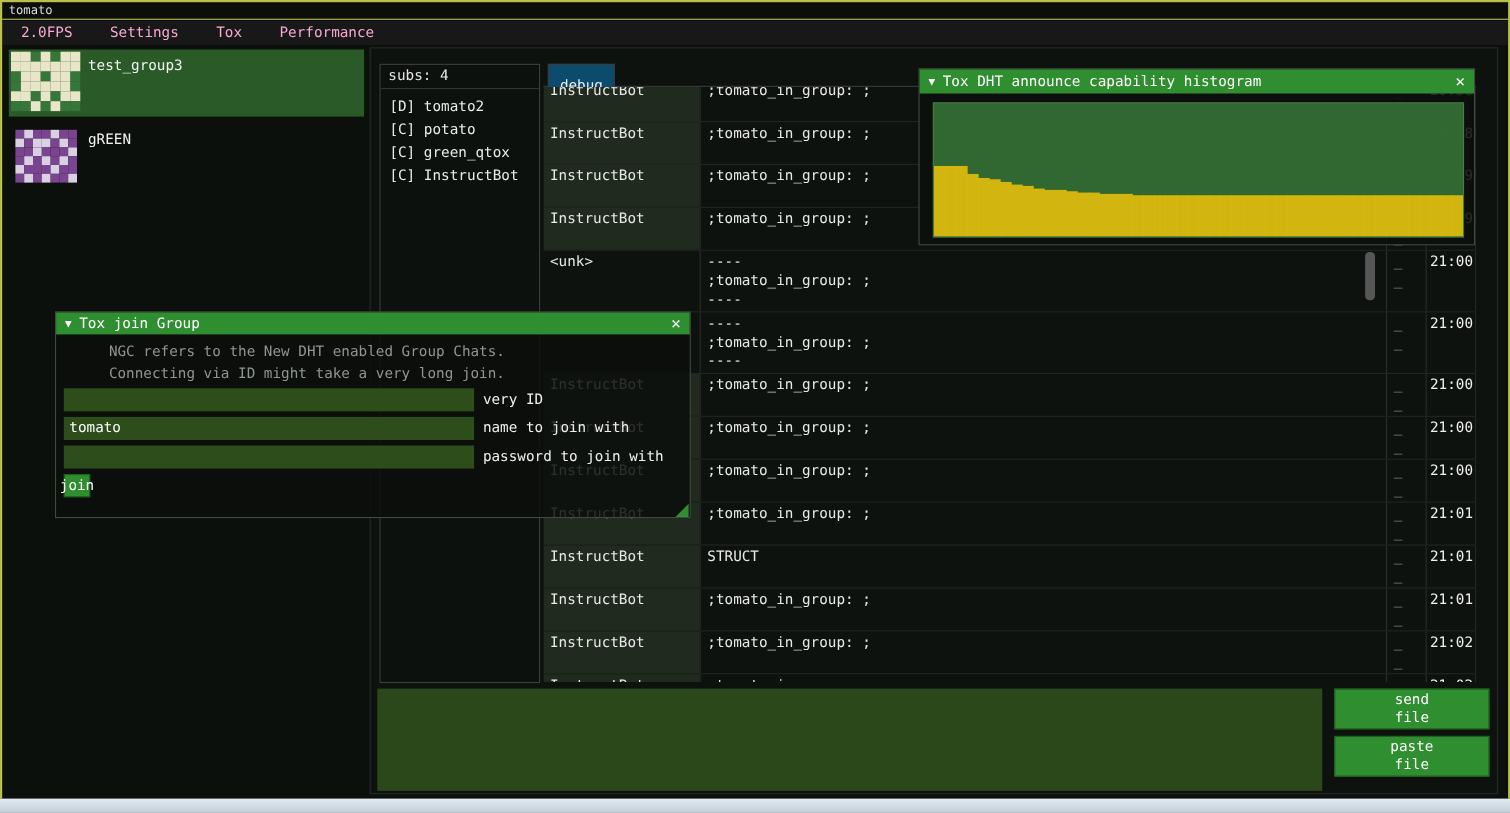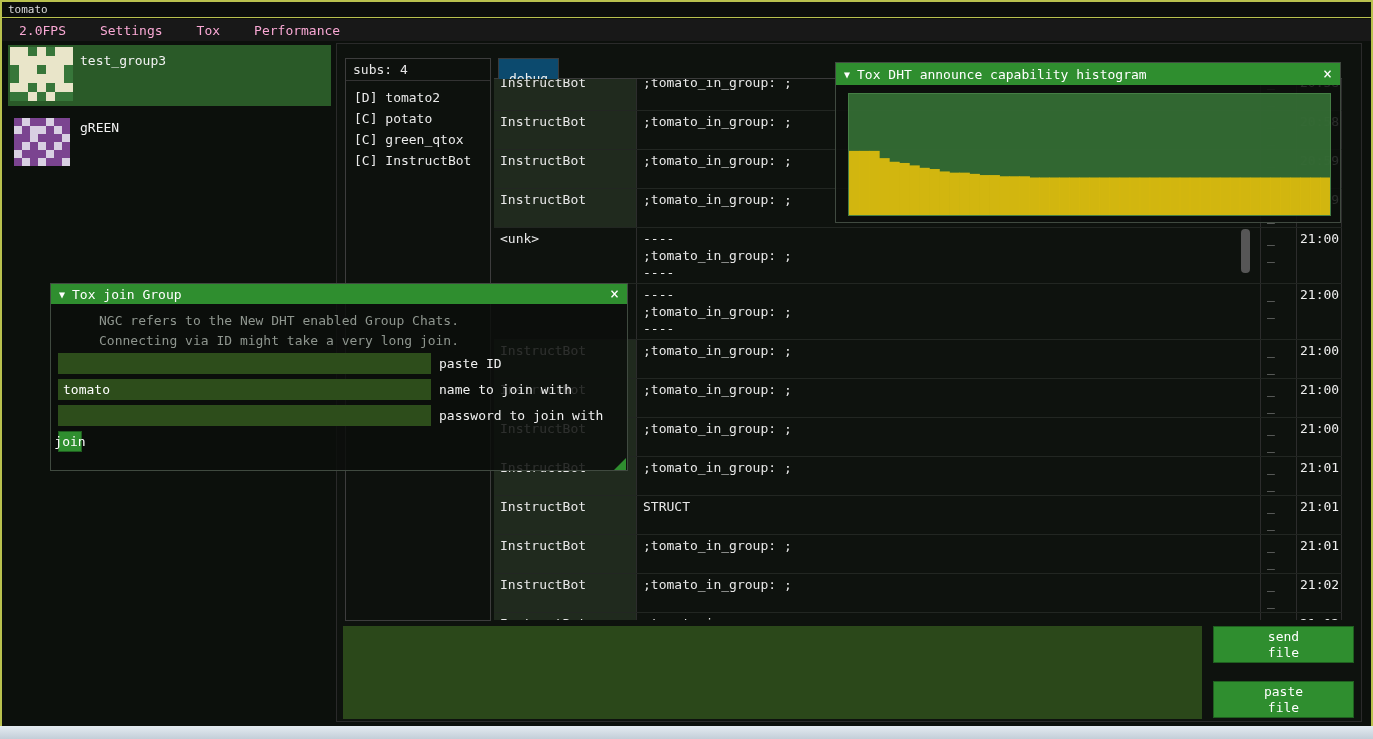--- a/index.html
+++ b/index.html
@@ -46,21 +46,21 @@
   .cell.sender.dim { background:#202a1e; }
   .cell.msg { flex:1; min-width:0; border-left:1px solid #2c2c2c; white-space:pre-line; }
   .cell.flags { width:36px; flex:none; border-left:1px solid #2c2c2c; color:#9a9a9a; }
   .cell.time { width:46px; flex:none; border-left:1px solid #2c2c2c; border-right:1px solid #2c2c2c; color:#f0f0f0; padding:2px 3px; }
   .chat-scrollbar { position:absolute; left:747px; top:171px; width:9px; height:44px; background:#565656; border-radius:4px; cursor:grab; }
 
   
   .composer-input { position:absolute; left:6px; top:582px; width:859px; height:93px; background:#2b481a; border:none; resize:none; outline:none; color:#fff; font:inherit; padding:4px 6px; }
   .btn { background:#2f8e2f; border:1px solid #1f5f1f; color:#fff; font:inherit; white-space:pre-line; text-align:center; display:flex; align-items:center; justify-content:center; cursor:pointer; line-height:16px; }
   .btn.send { position:absolute; left:876px; top:582px; width:141px; height:37px; }
-  .btn.paste { position:absolute; left:876px; top:625px; width:141px; height:37px;margin-top:12px; }
+  .btn.paste { position:absolute; left:876px; top:625px; width:141px; height:37px; }
 
   
   .win { position:absolute; border:1px solid #404a40; }
   .win-title { display:flex; align-items:center; gap:7px; background:#2f8e2f; color:#fff; padding:0 8px; }
   .collapse { font-size:10px; cursor:pointer; }
   .win-close { margin-left:auto; font-size:15px; cursor:pointer; }
 
   .join-win { left:50px; top:283px; width:578px; height:188px; background:rgba(12,14,12,0.85); z-index:40; }
   .join-win .win-title { height:20px; }
   .join-win .win-body { position:relative; height:167px; }
@@ -313,21 +313,21 @@
   <div class="win-title">
     <span class="collapse">▼</span>
     <span>Tox join Group</span>
     <span class="win-close">×</span>
   </div>
   <div class="win-body">
     <div class="info info-1">NGC refers to the New DHT enabled Group Chats.</div>
     <div class="info info-2">Connecting via ID might take a very long join.</div>
     <div class="field-row fr-1">
       <div class="jg-input"></div>
-      <span class="jg-label">paste ID</span>
+      <span class="jg-label">very ID</span>
     </div>
     <div class="field-row fr-2">
       <div class="jg-input">tomato</div>
       <span class="jg-label">name to join with</span>
     </div>
     <div class="field-row fr-3">
       <div class="jg-input"></div>
       <span class="jg-label">password to join with</span>
     </div>
     <button class="btn join-btn">join</button>

